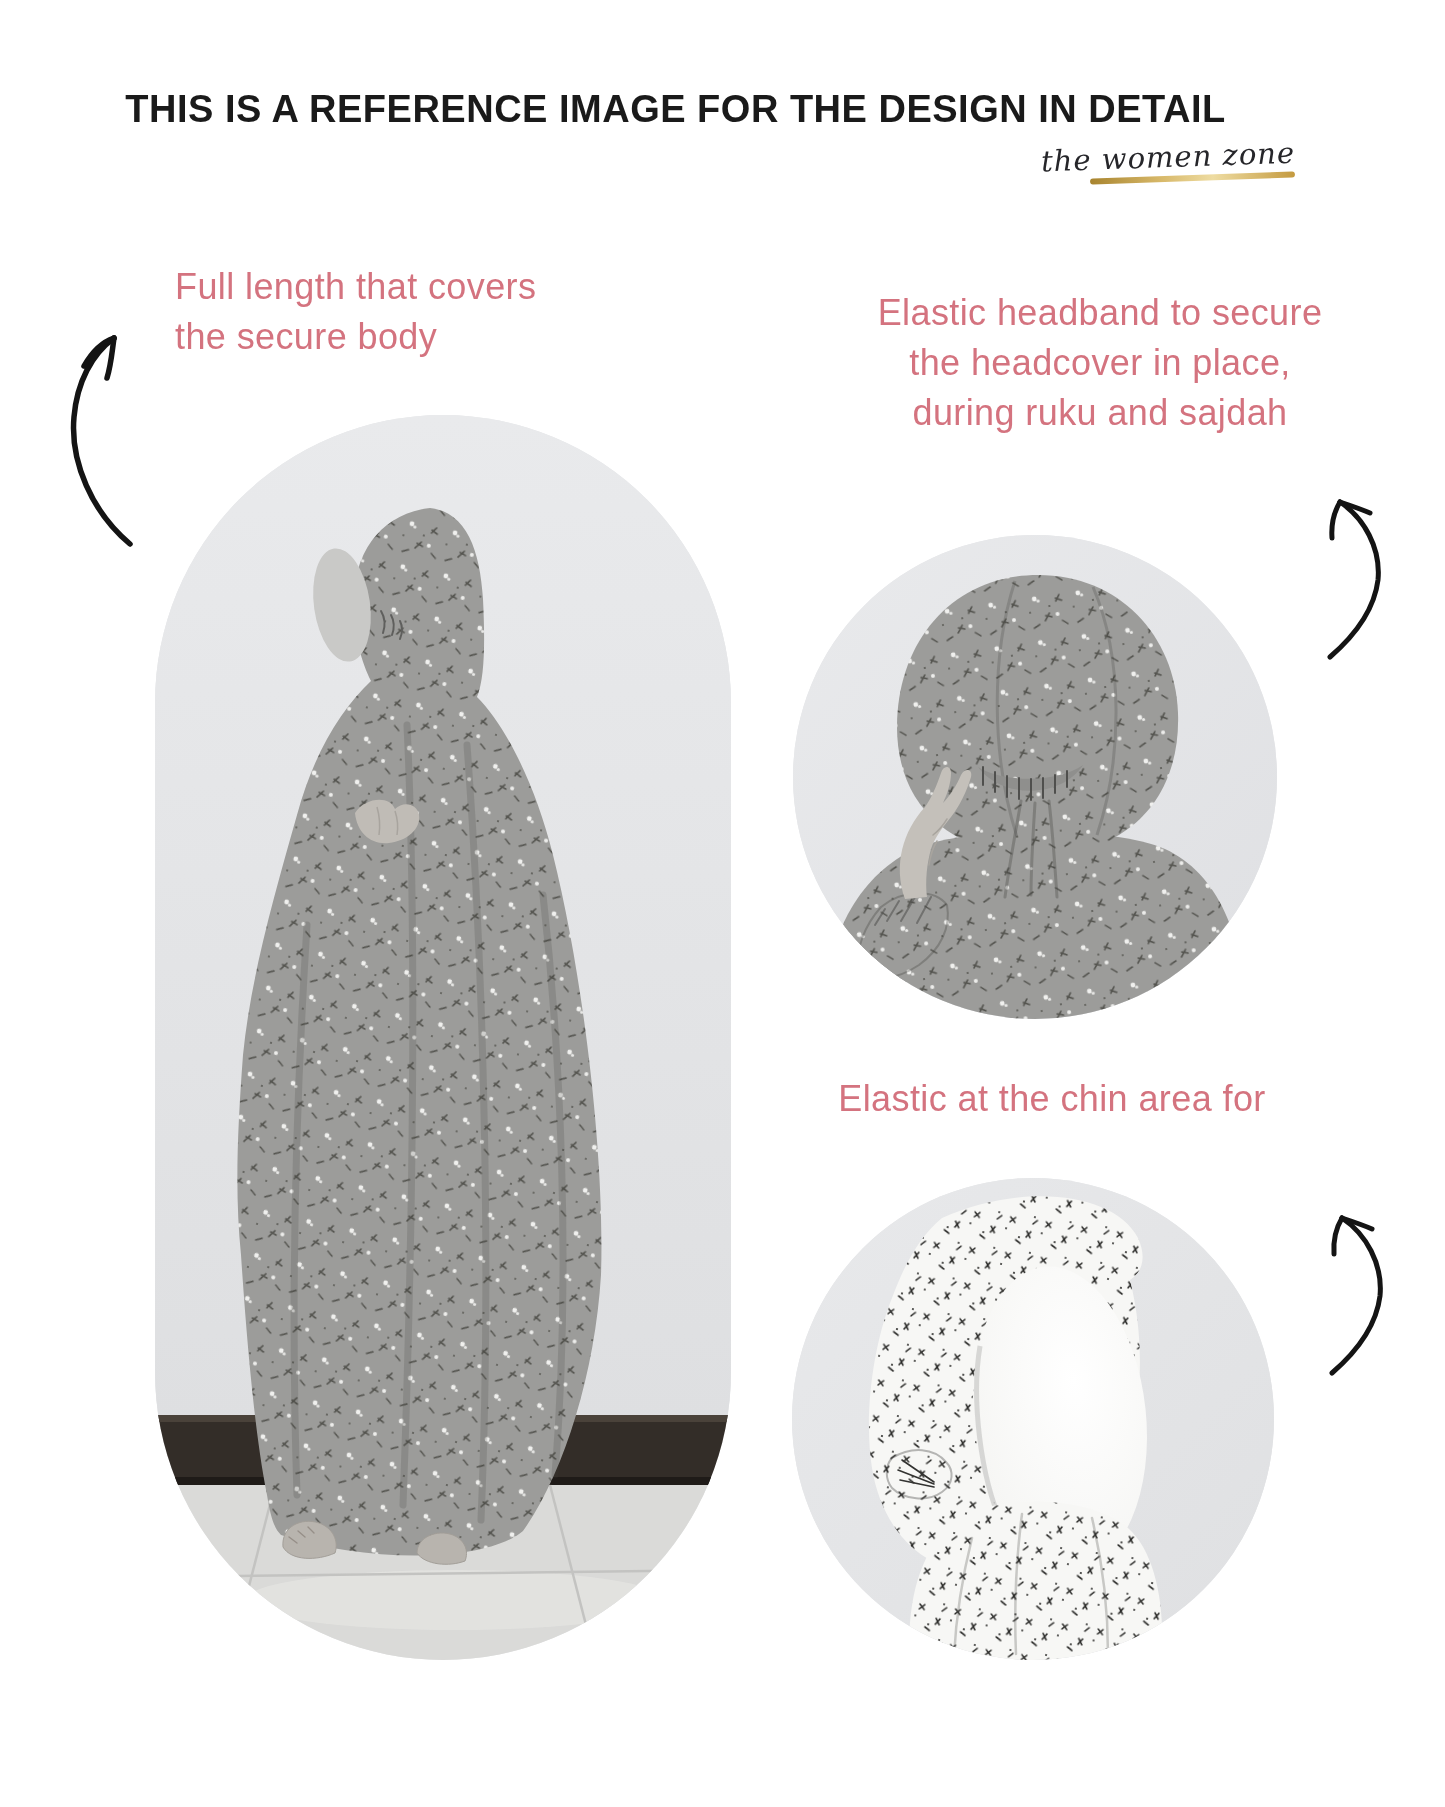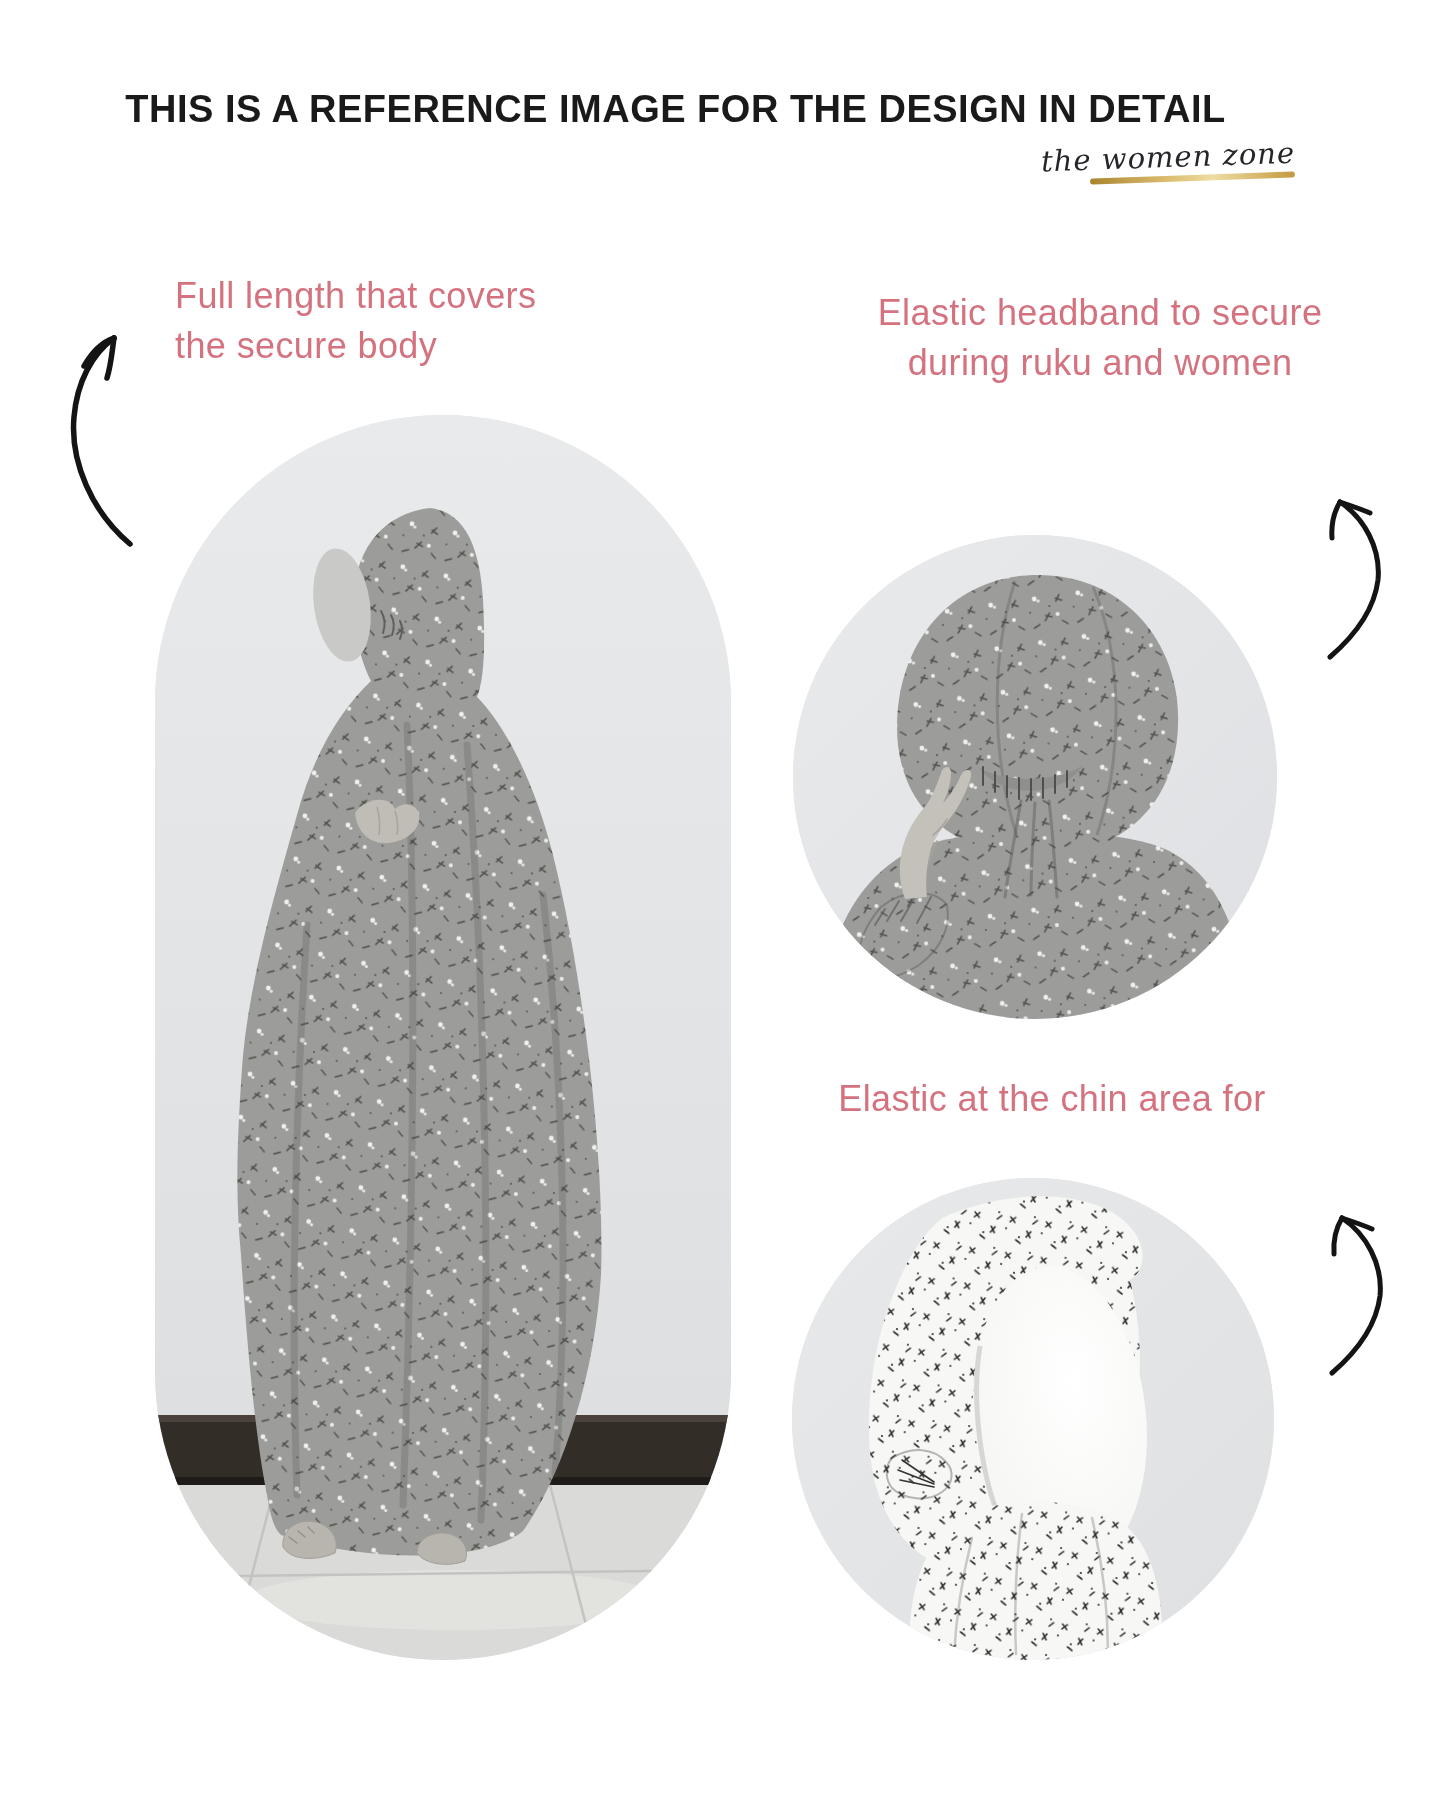--- a/index.html
+++ b/index.html
@@ -21,21 +21,21 @@
   .brand-underline{
     height:6px;width:205px;margin-left:auto;margin-top:1px;border-radius:3px;
     background:linear-gradient(90deg,#9c7c2d 0%,#c9a24b 25%,#ecd companion 0);
     background:linear-gradient(90deg,#a8842f 0%,#d8b96a 35%,#eedca2 60%,#c49a3f 100%);
     transform:rotate(-2deg);
   }
   .note{
     position:absolute;color:#d4737f;font-size:36px;line-height:50px;font-weight:400;
     letter-spacing:.4px;
   }
-  .note-full-length{left:175px;top:262px;text-align:left;width:480px;margin-top:9px;}
+  .note-full-length{left:175px;top:262px;text-align:left;width:480px;}
   .note-headband{left:820px;top:288px;width:560px;text-align:center;}
   .note-chin{left:812px;top:1074px;width:480px;text-align:center;}
   .photo{position:absolute;overflow:hidden;background:#e5e6e8;}
   .photo-pill{left:155px;top:415px;width:576px;height:1245px;border-radius:288px;}
   .photo-circle1{left:793px;top:535px;width:484px;height:484px;border-radius:50%;}
   .photo-circle2{left:792px;top:1178px;width:482px;height:482px;border-radius:50%;}
   .arrow{position:absolute;}
   .arrow-left{left:62px;top:322px;width:85px;height:230px;}
   .arrow-right1{left:1320px;top:492px;width:75px;height:175px;}
   .arrow-right2{left:1322px;top:1208px;width:75px;height:175px;}
@@ -53,21 +53,22 @@
     <div class="brand-underline"></div>
   </div>
 
   <div class="note note-full-length">
     <div>Full length that covers</div>
     <div>the secure body</div>
   </div>
 
   <div class="note note-headband">
     <div>Elastic headband to secure</div>
-    <div>during ruku and women</div>
+    <div>the headcover in place,</div>
+    <div>during ruku and sajdah</div>
   </div>
 
   <div class="note note-chin">
     <div>Elastic at the chin area for</div>
   </div>
 
   <div class="arrow arrow-left">
     <svg width="85" height="230" viewBox="0 0 85 230">
       <g fill="none" stroke="#141414" stroke-linecap="round">
         <path d="M68,222 C30,190 8,140 12,95 C15,60 30,32 52,16" stroke-width="5.5"></path>

